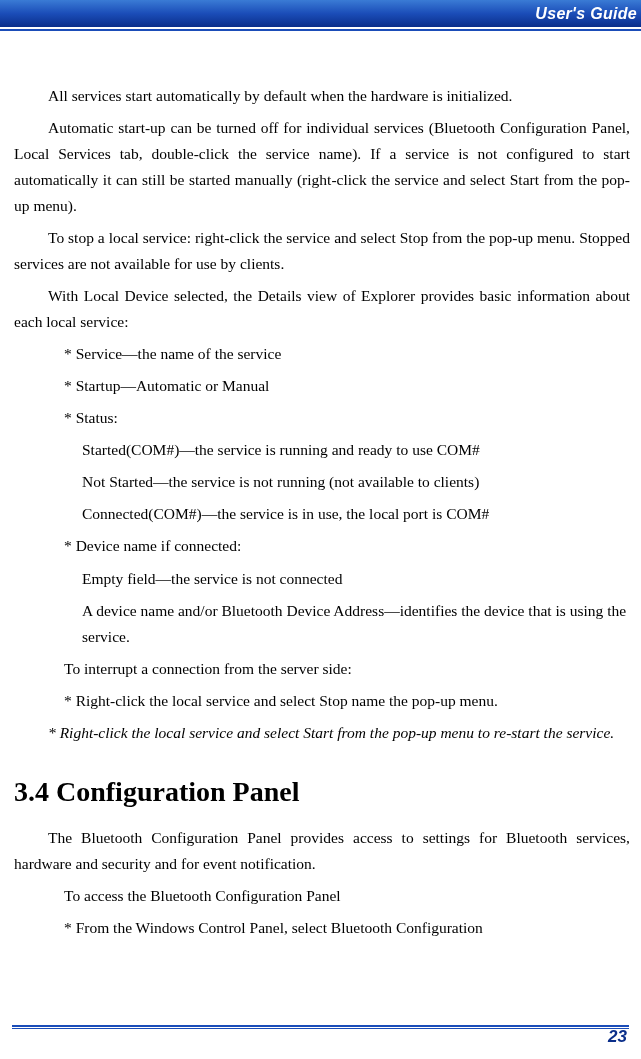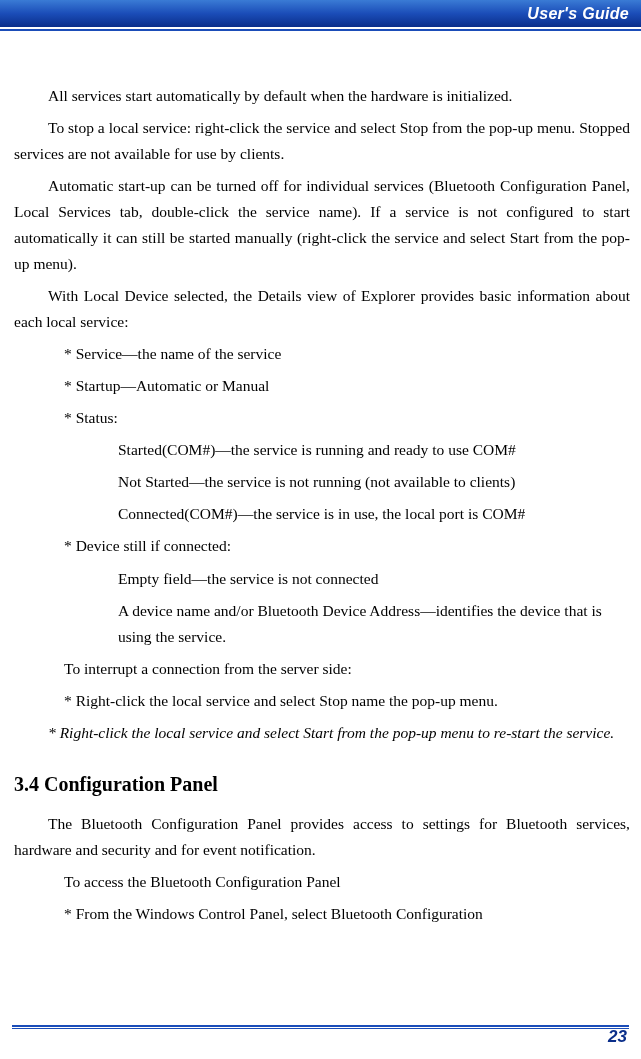--- a/index.html
+++ b/index.html
@@ -10,21 +10,21 @@
       background: #fff;
       position: relative;
       color: #000;
     }
     .header-bar {
       height: 27px;
       background: linear-gradient(to bottom, #3a7bd5 0%, #1b4db8 50%, #0a2e8a 100%);
       display: flex;
       align-items: center;
       justify-content: flex-end;
-      padding-right: 12px;
+      padding-right: 4px;
     }
     .header-title {
       color: #fff;
       font-family: Arial, Helvetica, sans-serif;
       font-style: italic;
       font-weight: bold;
       font-size: 16px;
       letter-spacing: 0.3px;
     }
     .header-rule {
@@ -33,24 +33,24 @@
       margin-top: 2px;
     }
     .content {
       padding: 52px 11px 0 14px;
       font-size: 15.5px;
       line-height: 1.68;
       text-align: justify;
     }
     .para { text-indent: 34px; margin-bottom: 6px; }
     .bullet { margin-left: 50px; margin-bottom: 6px; text-align: left; }
-    .sub-bullet { margin-left: 104px; margin-bottom: 6px; text-align: left; }
+    .sub-bullet { margin-left: 68px; margin-bottom: 6px; text-align: left; }
     .bullet-hang { margin-left: 54px; text-indent: -20px; margin-bottom: 6px; text-align: justify; font-style: italic; }
     .section-heading {
-      font-size: 20px;
+      font-size: 28px;
       font-weight: bold;
       margin-top: 22px;
       margin-bottom: 10px;
       text-align: left;
     }
     .footer-rule {
       position: absolute;
       left: 12px;
       right: 12px;
       bottom: 32px;
@@ -77,30 +77,30 @@
 </head>
 <body>
 
 <div class="header-bar">
   <span class="header-title">User's Guide</span>
 </div>
 <div class="header-rule"></div>
 
 <div class="content">
   <p class="para">All services start automatically by default when the hardware is initialized.</p>
+  <p class="para">Automatic start-up can be turned off for individual services (Bluetooth Configuration Panel, Local Services tab, double-click the service name). If a service is not configured to start automatically it can still be started manually (right-click the service and select Start from the pop-up menu).</p>
   <p class="para">To stop a local service: right-click the service and select Stop from the pop-up menu. Stopped services are not available for use by clients.</p>
-  <p class="para">Automatic start-up can be turned off for individual services (Bluetooth Configuration Panel, Local Services tab, double-click the service name). If a service is not configured to start automatically it can still be started manually (right-click the service and select Start from the pop-up menu).</p>
   <p class="para">With Local Device selected, the Details view of Explorer provides basic information about each local service:</p>
   <p class="bullet">* Service—the name of the service</p>
   <p class="bullet">* Startup—Automatic or Manual</p>
   <p class="bullet">* Status:</p>
   <p class="sub-bullet">Started(COM#)—the service is running and ready to use COM#</p>
   <p class="sub-bullet">Not Started—the service is not running (not available to clients)</p>
   <p class="sub-bullet">Connected(COM#)—the service is in use, the local port is COM#</p>
-  <p class="bullet">* Device still if connected:</p>
+  <p class="bullet">* Device name if connected:</p>
   <p class="sub-bullet">Empty field—the service is not connected</p>
   <p class="sub-bullet">A device name and/or Bluetooth Device Address—identifies the device that is using the service.</p>
   <p class="bullet">To interrupt a connection from the server side:</p>
   <p class="bullet">* Right-click the local service and select Stop name the pop-up menu.</p>
   <p class="bullet-hang">* Right-click the local service and select Start from the pop-up menu to re-start the service.</p>
 
   <h2 class="section-heading">3.4 Configuration Panel</h2>
   <p class="para">The Bluetooth Configuration Panel provides access to settings for Bluetooth services, hardware and security and for event notification.</p>
   <p class="bullet">To access the Bluetooth Configuration Panel</p>
   <p class="bullet">* From the Windows Control Panel, select Bluetooth Configuration</p>

